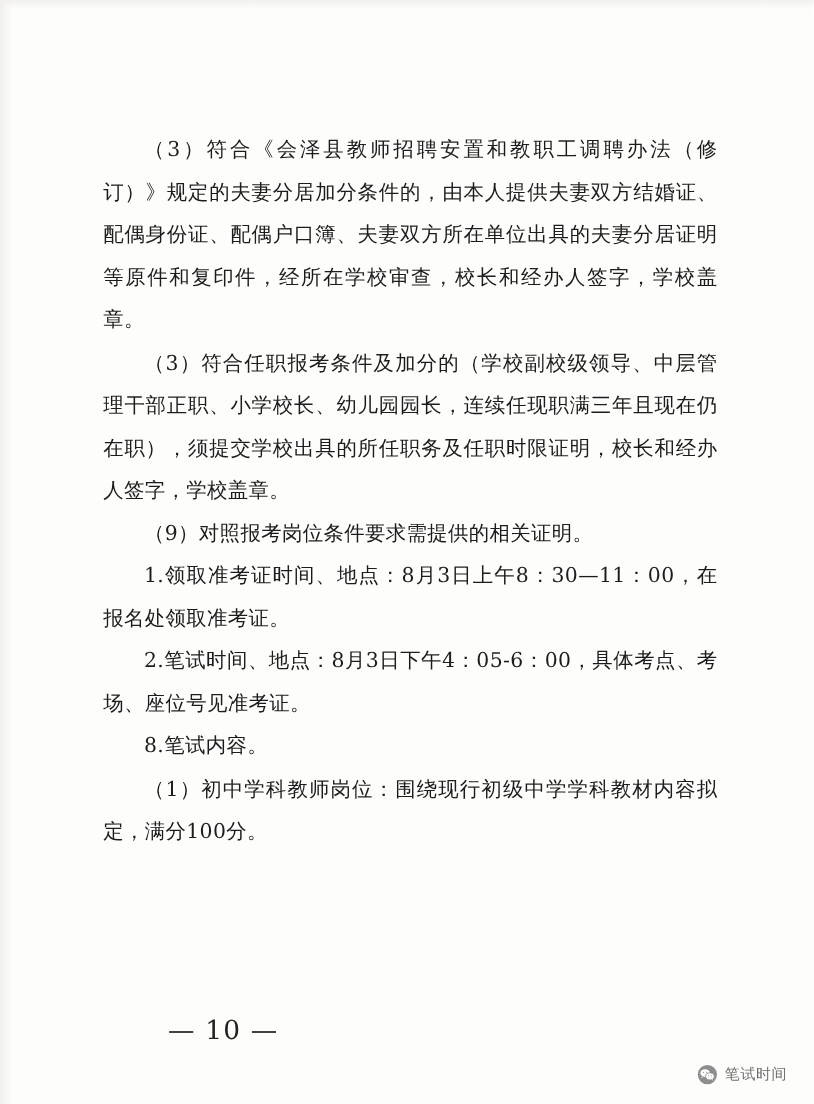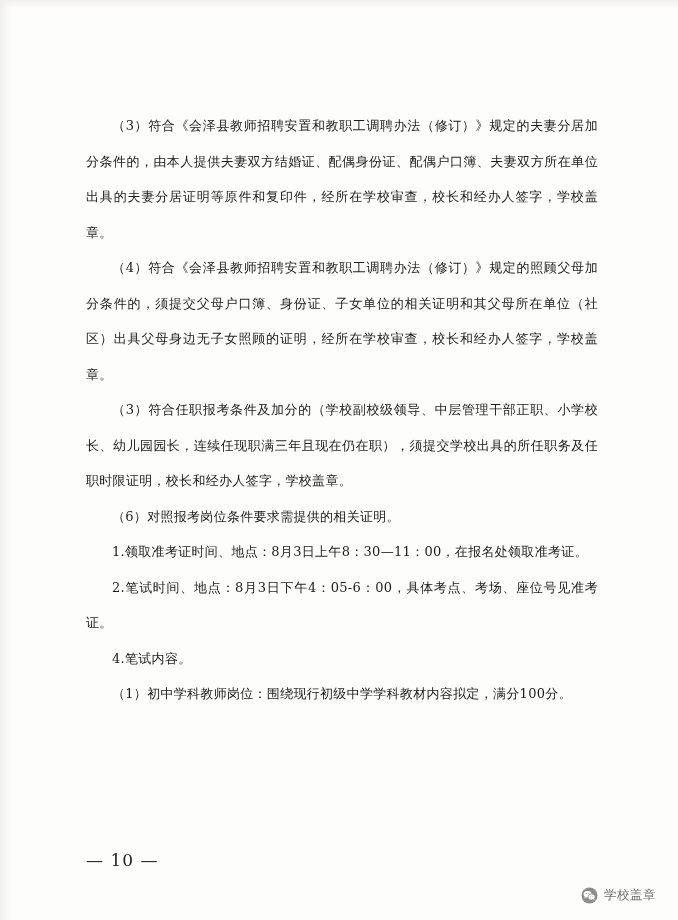--- a/index.html
+++ b/index.html
@@ -23,38 +23,39 @@
     height: 920px;
     background: #fdfdfc;
   }
   .content {
     position: absolute;
     left: 86px;
     top: 108px;
     width: 512px;
   }
   .para {
-    font-size: 13px;
+    font-size: 17px;
     line-height: 35.5px;
     letter-spacing: 0.3px;
     text-align: justify;
     text-justify: inter-ideograph;
     margin: 0;
     text-indent: 2em;
     color: #1c1c1c;
   }
   .footer-page {
     position: absolute;
     left: 86px;
     top: 848px;
     width: 200px;
-    font-size: 17px;
+    font-size: 22px;
     line-height: 24px;
     color: #232323;
     letter-spacing: 1px;
+    text-align: center;
   }
   .footer-brand {
     position: absolute;
     right: 22px;
     bottom: 16px;
     display: flex;
     align-items: center;
     gap: 6px;
   }
   .brand-logo {
@@ -88,41 +89,40 @@
 </style>
 </head>
 <body>
 
 <div class="page">
   <div class="edge-top"></div>
   <div class="edge-left"></div>
 
   <div class="content">
     <p class="para">（3）符合《会泽县教师招聘安置和教职工调聘办法（修订）》规定的夫妻分居加分条件的，由本人提供夫妻双方结婚证、配偶身份证、配偶户口簿、夫妻双方所在单位出具的夫妻分居证明等原件和复印件，经所在学校审查，校长和经办人签字，学校盖章。</p>
-    <p class="para">（4）符合《会泽县教师招聘安置和教职工调聘办法（修订）》规定的照顾父母加分条件的，须提交父母户口簿、身份证、子女单位的相关证明和其父母所在单位（社区）出具父母身边无子女照顾的证明，经所在学校审查，校长和经办人签字，学校盖章。</p>
     <p class="para">（3）符合任职报考条件及加分的（学校副校级领导、中层管理干部正职、小学校长、幼儿园园长，连续任现职满三年且现在仍在职），须提交学校出具的所任职务及任职时限证明，校长和经办人签字，学校盖章。</p>
-    <p class="para">（6）对照报考岗位条件要求需提供的相关证明。</p>
+    <p class="para">（9）对照报考岗位条件要求需提供的相关证明。</p>
     <p class="para">1.领取准考证时间、地点：8月3日上午8：30—11：00，在报名处领取准考证。</p>
     <p class="para">2.笔试时间、地点：8月3日下午4：05-6：00，具体考点、考场、座位号见准考证。</p>
-    <p class="para">4.笔试内容。</p>
+    <p class="para">8.笔试内容。</p>
     <p class="para">（1）初中学科教师岗位：围绕现行初级中学学科教材内容拟定，满分100分。</p>
 
   </div>
 
   <div class="footer-page">— 10 —</div>
 
   <div class="footer-brand">
     <span class="brand-logo">
       <svg width="17" height="17" viewBox="0 0 17 17" xmlns="http://www.w3.org/2000/svg">
         <circle cx="8.5" cy="8.5" r="8" fill="#8d8d8d"></circle>
         <ellipse cx="6.6" cy="7.2" rx="4" ry="3.2" fill="#ffffff"></ellipse>
         <path d="M4.2 10.0 L3.1 11.4 L5.0 10.7 Z" fill="#ffffff"></path>
         <ellipse cx="10.6" cy="10.0" rx="3.6" ry="2.9" fill="#ffffff" stroke="#8d8d8d" stroke-width="0.7"></ellipse>
         <path d="M12.8 12.3 L13.8 13.5 L12.1 12.9 Z" fill="#ffffff"></path>
         <circle cx="5.3" cy="6.6" r="0.55" fill="#8d8d8d"></circle>
         <circle cx="7.9" cy="6.6" r="0.55" fill="#8d8d8d"></circle>
         <circle cx="9.4" cy="9.4" r="0.45" fill="#8d8d8d"></circle>
         <circle cx="11.8" cy="9.4" r="0.45" fill="#8d8d8d"></circle>
       </svg>
     </span>
-    <span class="brand-text">学校盖章</span>
+    <span class="brand-text">笔试时间</span>
   </div>
 </div>
 
 </body></html>

